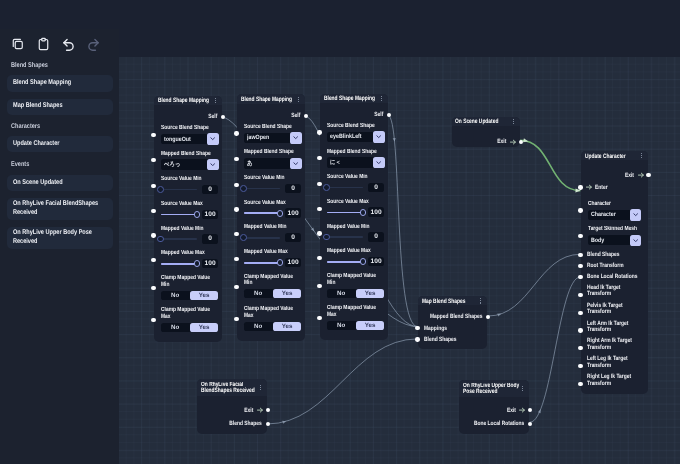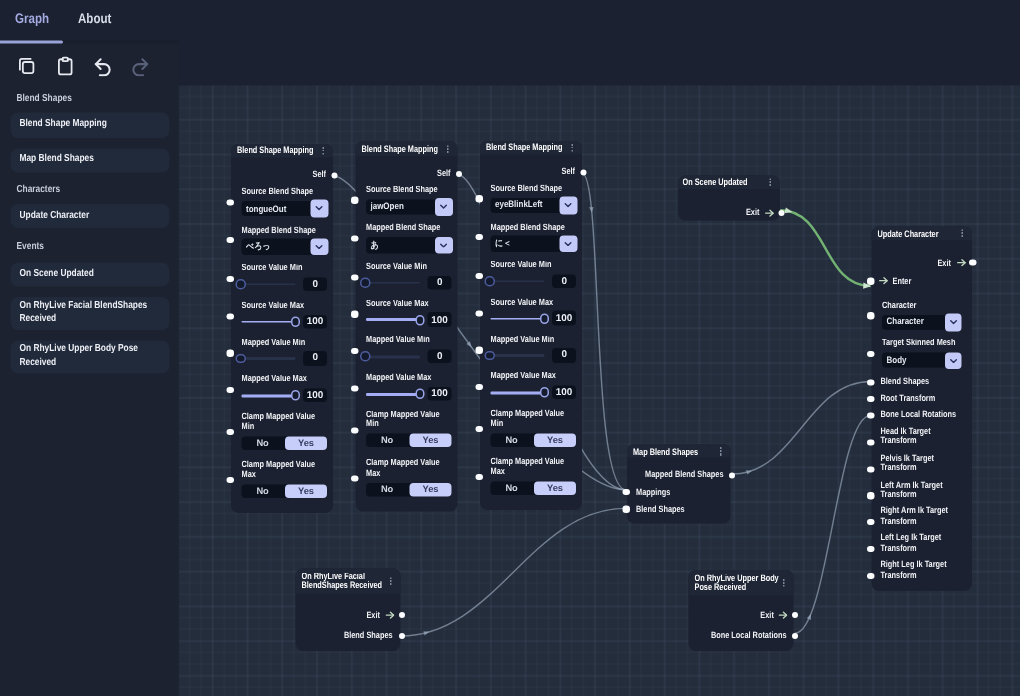--- a/index.html
+++ b/index.html
@@ -80,30 +80,20 @@
   .toggle .opt.on{background:#c8cefa;color:#343b5e;border-radius:2.6px;}
   .arrow{position:absolute;line-height:0;}
   .arrow svg{display:block;}
 </style>
 </head>
 <body>
 
 <div id="app">
   <div id="sidebar">
     <div id="tab-bg"></div>
-    <div id="tabs">
-      <div class="tab graph">
-          <span>Graph</span>
-        </div>
-      <div class="tab about">
-          <span>About</span>
-        </div>
-      <div id="tab-divider"></div>
-      <div id="tab-underline"></div>
-    </div>
     <div id="toolbar">
         <div class="ticon" style="left: 11.3px; top: 7.4px;">
           <svg viewBox="0 0 24 24" width="24" height="24" fill="none" stroke="#e6e9f0" stroke-width="2.2" stroke-linecap="round" stroke-linejoin="round">
             <path d="M4.2 16.4V5.6a2.4 2.4 0 0 1 2.4-2.4h10.8"></path>
             <rect x="7.8" y="7" width="13" height="13.6" rx="2.6"></rect>
           </svg>
         </div>
         <div class="ticon" style="left: 36.6px; top: 7.2px;">
           <svg viewBox="0 0 24 24" width="24" height="24" fill="none" stroke="#e6e9f0" stroke-width="2.2" stroke-linecap="round" stroke-linejoin="round">
             <path d="M9 3.6H6.6A2.4 2.4 0 0 0 4.2 6v13.8a2.4 2.4 0 0 0 2.4 2.4h10.8a2.4 2.4 0 0 0 2.4-2.4V6a2.4 2.4 0 0 0-2.4-2.4H15"></path>

